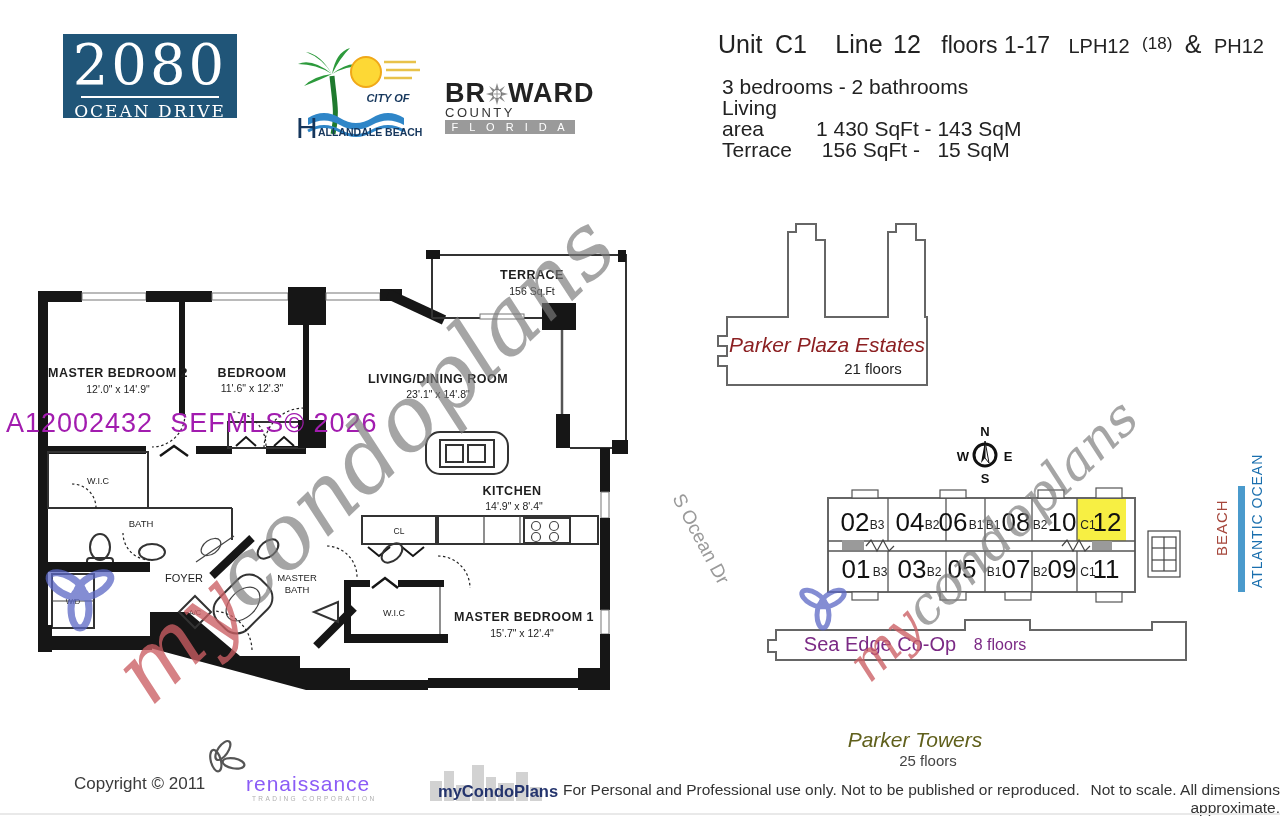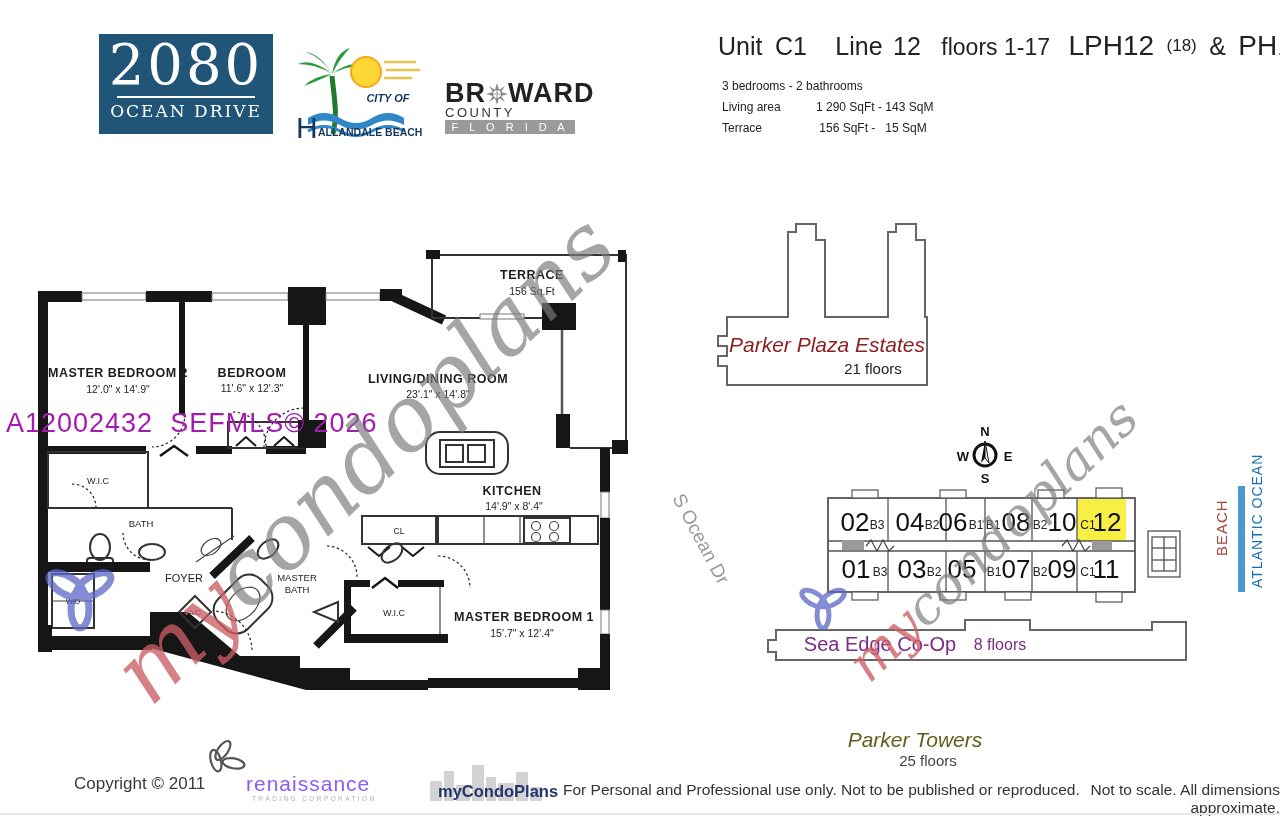--- a/index.html
+++ b/index.html
@@ -1,33 +1,33 @@
 <!DOCTYPE html>
 <html><head>
 <meta charset="utf-8">
 <style>
   html,body{margin:0;padding:0;background:#fff;}
   .page{position:relative;width:1280px;height:818px;background:#fff;overflow:hidden;
         font-family:"Liberation Sans",sans-serif;color:#1c1c1c;}
   .abs{position:absolute;}
 
   
-  .logo2080{left:63px;top:34px;width:174px;height:100px;background:#205578;color:#fff;
-            text-align:center;font-family:"DejaVu Serif",serif;margin-left:36px;}
+  .logo2080{left:63px;top:34px;width:174px;height:84px;background:#205578;color:#fff;
+            text-align:center;font-family:"DejaVu Serif",serif;}
   .logo2080 .num{font-size:56px;line-height:62px;letter-spacing:3px;margin-top:0px;}
   .logo2080 .rule{width:138px;height:2px;background:#fff;margin:0 auto 3px auto;}
   .logo2080 .street{font-size:17px;letter-spacing:2px;}
 
   .unitline{left:718px;top:30px;width:550px;white-space:nowrap;}
   .unitline span{display:inline-block;vertical-align:baseline;color:#222;}
   .u-md{font-size:25px;}
   .u-sm{font-size:23px;}
-  .u-lg{font-size:28px;text-align:center;}
+  .u-lg{font-size:20px;text-align:center;}
   .u-sup{font-size:17px;position:relative;top:-4px;}
-  .specs{left:722px;top:76px;font-size:12px;line-height:21px;color:#222;}
+  .specs{left:722px;top:76px;font-size:21px;line-height:21px;color:#222;}
   .spec-label{display:inline-block;width:94px;}
   .spec-val{white-space:pre;}
 
   
   .wm-mls{left:6px;top:408px;font-size:27px;letter-spacing:1px;color:#a21caf;white-space:pre;z-index:6;}
   .wm-script{font-family:"DejaVu Serif",serif;font-style:italic;z-index:6;transform-origin:0 0;white-space:nowrap;}
   .wm-left{left:92px;top:648px;font-size:90px;transform:rotate(-44deg);}
   .wm-right{left:836px;top:650px;font-size:52px;transform:rotate(-44deg);}
   .wm-my{color:rgba(203,93,99,0.78);}
   .wm-plans{color:rgba(122,122,122,0.68);}
@@ -108,21 +108,21 @@
     <span class="u-md" style="margin-left:6px;">12</span>
     <span class="u-sm" style="margin-left:16px;">floors 1-17</span>
     <span class="u-lg" style="margin-left:14px;">LPH12</span>
     <span class="u-sup" style="margin-left:8px;">(18)</span>
     <span class="u-md" style="margin-left:8px;">&amp;</span>
     <span class="u-lg" style="margin-left:8px;">PH12</span>
     
   </div>
   <div class="abs specs">
     <div>3 bedrooms - 2 bathrooms</div>
-    <div><span class="spec-label">Living area</span><span class="spec-val">1 290 SqFt - 143 SqM</span></div>
+    <div><span class="spec-label">Living area</span><span class="spec-val">1 430 SqFt - 143 SqM</span></div>
     <div><span class="spec-label">Terrace</span><span class="spec-val"> 156 SqFt -   15 SqM</span></div>
   </div>
 
   <svg class="abs" style="left:0;top:0;z-index:2;" width="1280" height="818" viewBox="0 0 1280 818">
 
     <g>
 
       <rect class="wall" x="38" y="291" width="44" height="11"></rect>
       <rect class="win" x="82" y="293" width="64" height="7"></rect>
       <rect class="wall" x="146" y="291" width="66" height="11"></rect>

